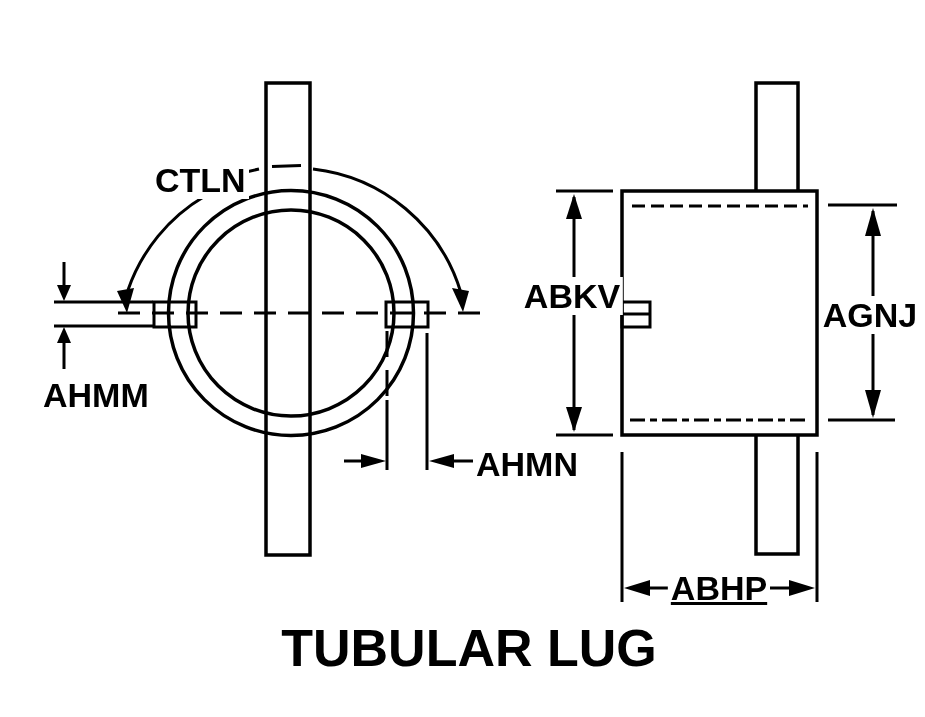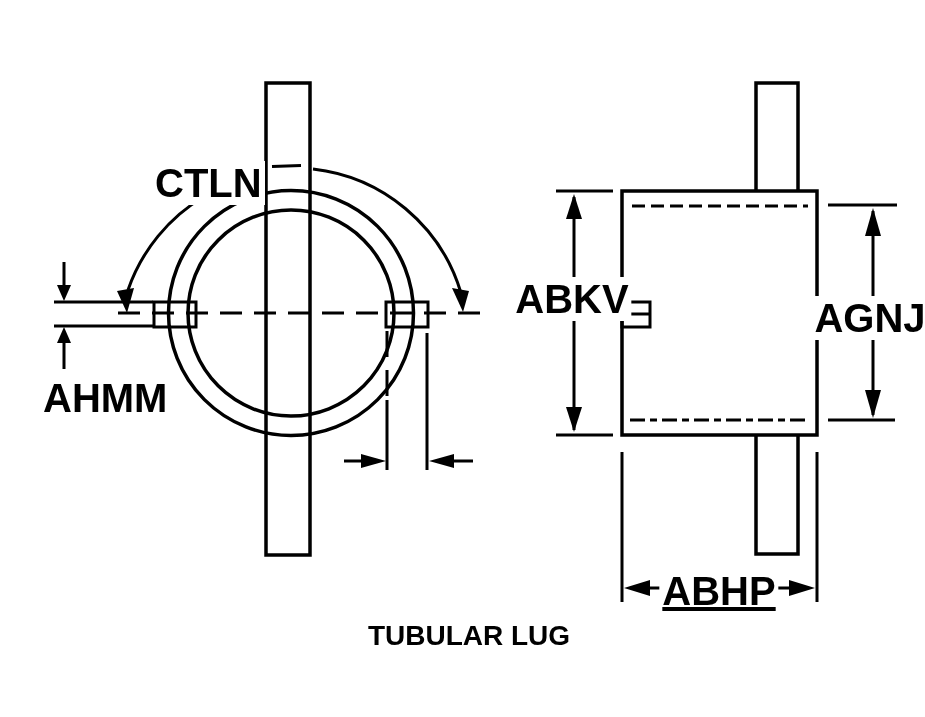--- a/index.html
+++ b/index.html
@@ -17,36 +17,36 @@
   }
   #linework {
     position: absolute;
     left: 0;
     top: 0;
   }
   .dim-label {
     position: absolute;
     font-family: "Liberation Sans", sans-serif;
     font-weight: bold;
-    font-size: 40px;
+    font-size: 34px;
     line-height: 1;
     color: #000000;
     background: #ffffff;
     padding: 2px 3px;
     white-space: nowrap;
     letter-spacing: 0px;
   }
   .centered {
     transform: translateX(-50%);
   }
   #drawing-title {
     position: absolute;
     font-family: "Liberation Sans", sans-serif;
     font-weight: bold;
-    font-size: 28px;
+    font-size: 52px;
     line-height: 1;
     color: #000000;
     background: #ffffff;
     white-space: nowrap;
     transform: translateX(-50%);
   }
 </style>
 </head>
 <body>
 
@@ -120,20 +120,21 @@
       <path d="M648,588 H674 M770,588 H791"></path>
       <polygon points="624,588 650,580 650,596" fill="#000000" stroke="none"></polygon>
       <polygon points="815,588 789,580 789,596" fill="#000000" stroke="none"></polygon>
     </g>
   </svg>
 
   <div class="dim-label" style="left:152px; top:161px;">CTLN</div>
 
   <div class="dim-label" style="left:14px; top:376px;margin-left:26px;">AHMM</div>
 
+  <div class="dim-label" style="left:473px; top:445px;">AHMN</div>
 
   <div class="dim-label centered" style="left:572px; top:277px;">ABKV</div>
 
   <div class="dim-label centered" style="left:870px; top:296px;">AGNJ</div>
 
   <div class="dim-label centered" style="left:719px; top:569px;text-decoration:underline;">ABHP</div>
 
   <div id="drawing-title" style="left:469px; top:622px;">TUBULAR LUG</div>
 
 </div>

